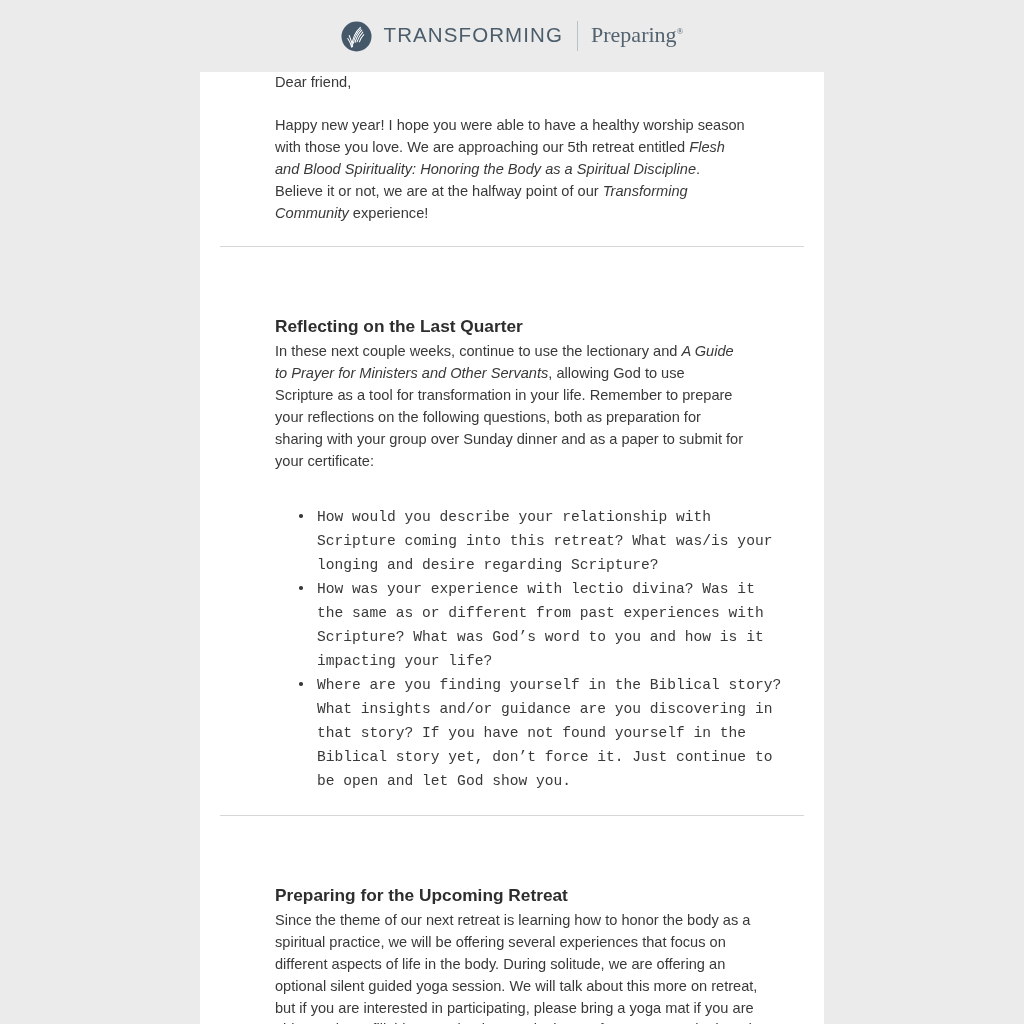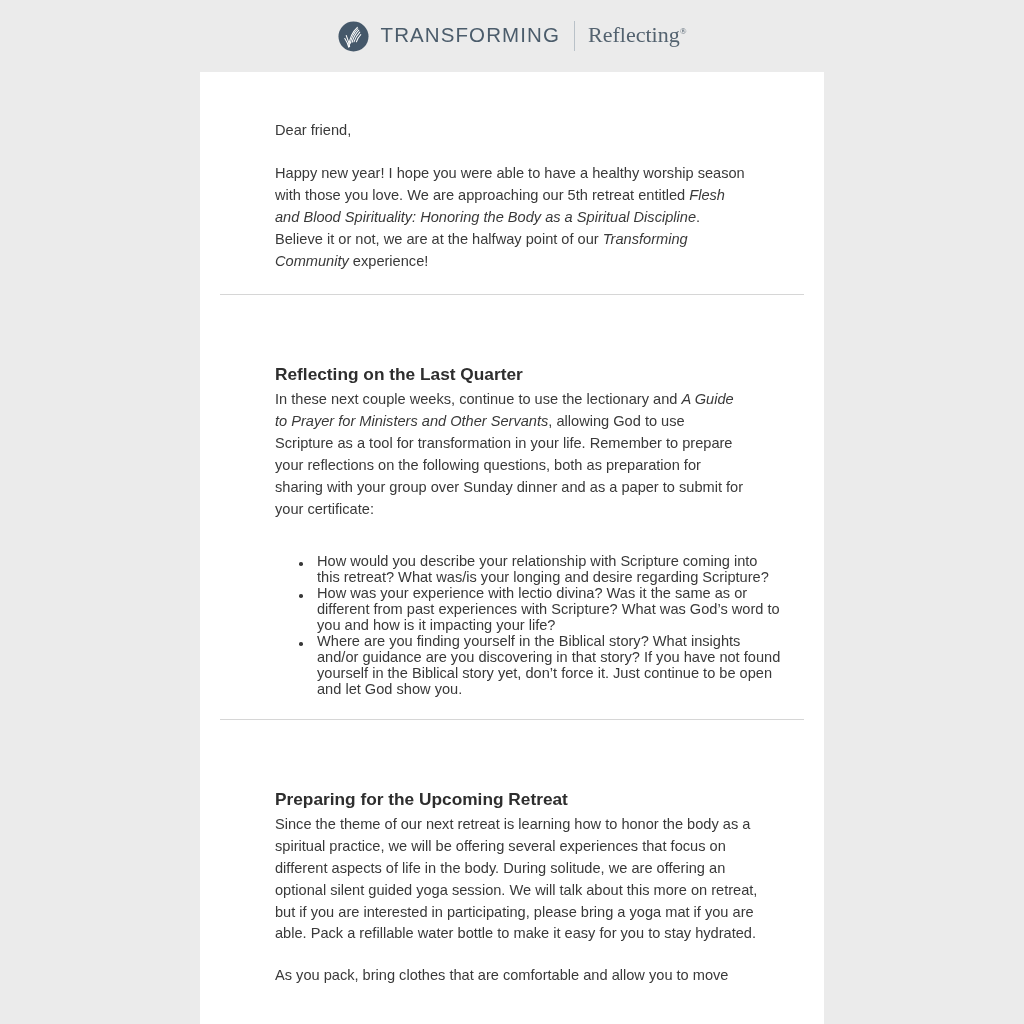--- a/index.html
+++ b/index.html
@@ -93,21 +93,20 @@
   .body-text {
     font-family: "Liberation Sans", sans-serif;
     font-size: 14.6px;
     line-height: 21.9px;
     color: #393939;
     margin-left: 65px;
     margin-right: 42px;
   }
 
   .intro-greeting {
-    padding-top: 48px;
   }
 
   .intro-para {
     padding-top: 21px;
     max-width: 470px;
   }
 
   .rule {
     height: 1px;
     background: #d6d6d6;
@@ -148,23 +147,23 @@
     list-style: none;
     margin-left: 85px;
     margin-right: 30px;
     padding-top: 32px;
     max-width: 500px;
   }
 
   .bullet-list li {
     position: relative;
     padding-left: 22px;
-    font-family: Liberation Sans, sans-serif;
+    font-family: Liberation Mono, monospace;
     font-size: 14.6px;
-    line-height: 16px;
+    line-height: 24px;
     color: #393939;
   }
 
   .bullet-list li::before {
     content: "";
     position: absolute;
     left: 4px;
     top: 9.5px;
     width: 3.5px;
     height: 3.5px;
@@ -189,21 +188,21 @@
         <path d="M41 16 C33 24, 28 33, 25 47"></path>
         <path d="M43 19 C36 26, 32 34, 29 44"></path>
         <path d="M45 23 C39 29, 36 35, 33 43"></path>
         <path d="M47 28 C43 32, 40 37, 38 43"></path>
         <path d="M17 30 C20 38, 23 44, 24 53"></path>
         <path d="M14 36 C18 42, 21 47, 22 54"></path>
       </g>
     </svg>
     <span class="logo-word-primary">TRANSFORMING</span>
     <span class="logo-divider"></span>
-    <span class="logo-word-secondary"><span>Reflecting</span><span class="logo-reg">®</span></span>
+    <span class="logo-word-secondary"><span>Preparing</span><span class="logo-reg">®</span></span>
   </div>
 </div>
 
 <div class="page-card">
   <div class="content">
 
     <p class="body-text intro-greeting">Dear friend,</p>
 
     <p class="body-text intro-para"><span>Happy new year! I hope you were able to have a healthy worship season with those you love. We are approaching our 5th retreat entitled </span><em>Flesh and Blood Spirituality: Honoring the Body as a Spiritual Discipline</em><span>. Believe it or not, we are at the halfway point of our </span><em>Transforming Community</em><span> experience!</span></p>
 

